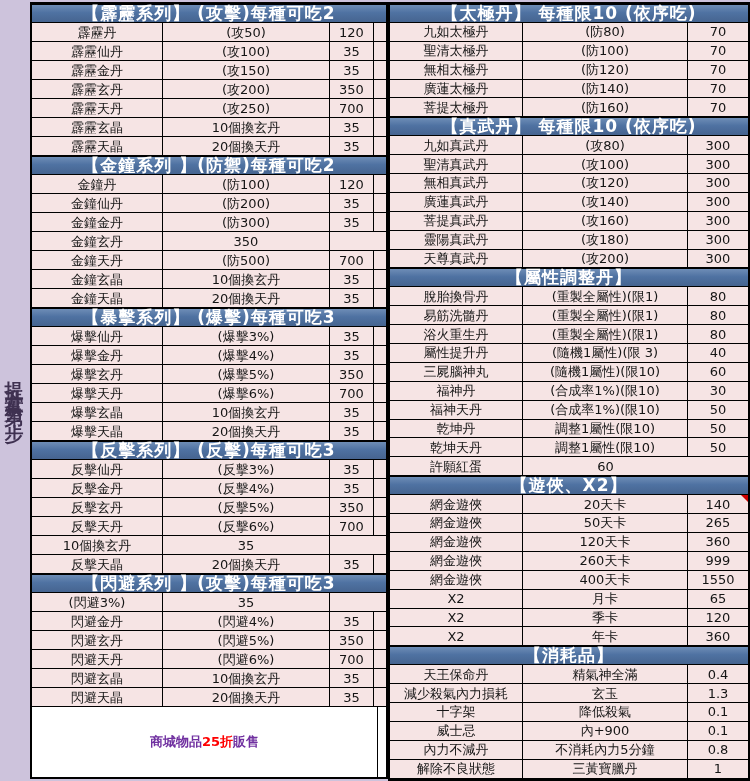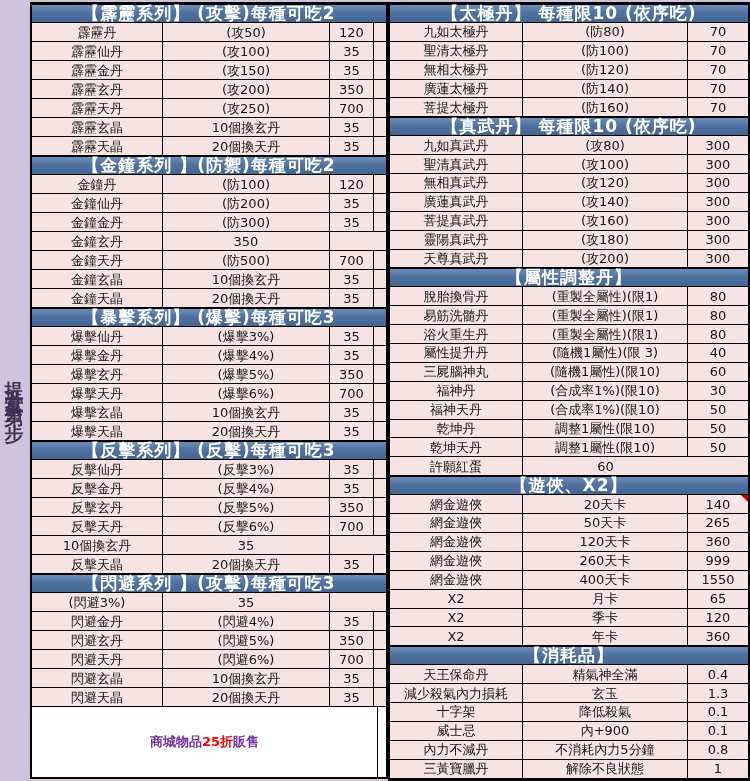--- a/index.html
+++ b/index.html
@@ -466,18 +466,18 @@
         <div class="cell">威士忌</div>
         <div class="cell">內+900</div>
         <div class="cell">0.1</div>
       </div>
       <div class="row">
         <div class="cell">內力不減丹</div>
         <div class="cell">不消耗內力5分鐘</div>
         <div class="cell">0.8</div>
       </div>
       <div class="row">
+        <div class="cell">解除不良狀態</div>
         <div class="cell">三黃寶臘丹</div>
-        <div class="cell">解除不良狀態</div>
         <div class="cell">1</div>
       </div>
     </div>
 </div>
 
 </body></html>

